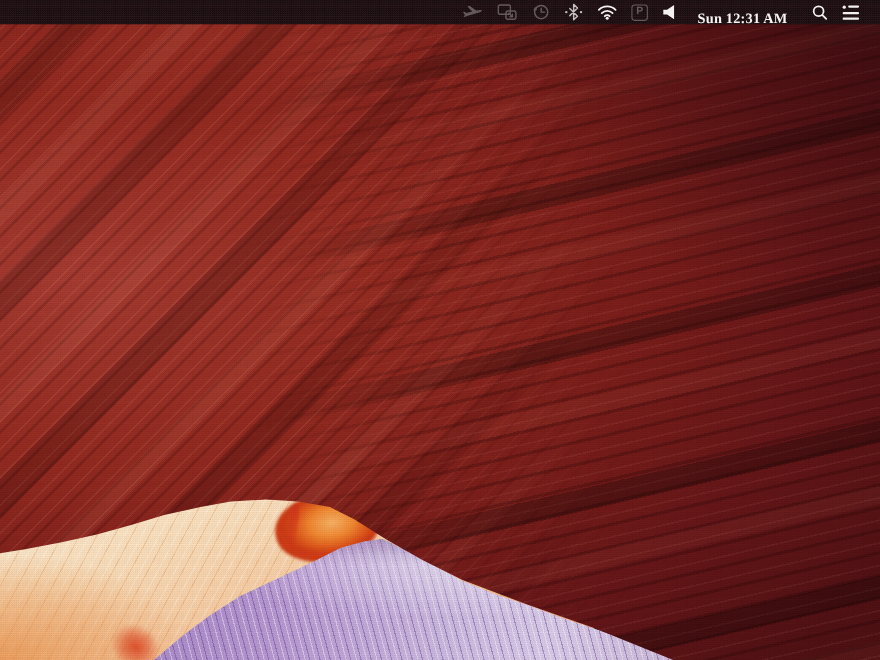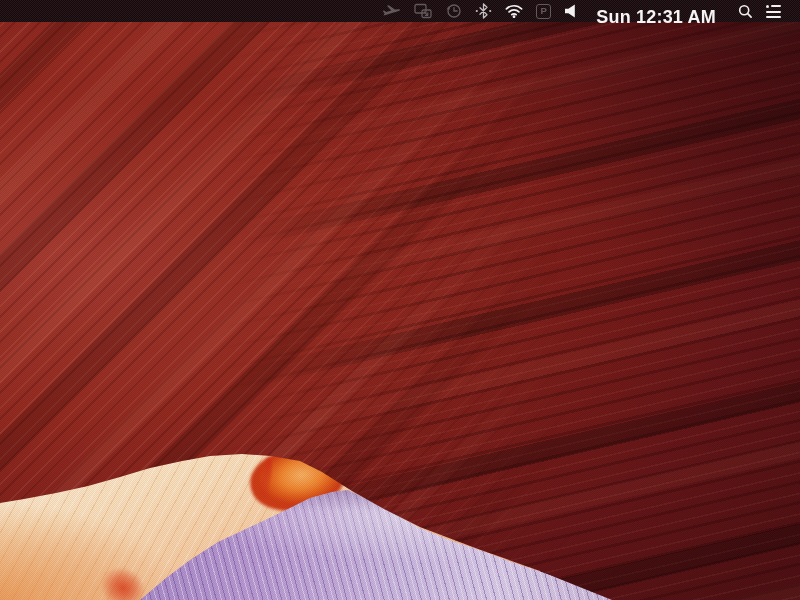--- a/index.html
+++ b/index.html
@@ -120,22 +120,22 @@
     background-image:repeating-conic-gradient(rgba(0,0,0,.55) 0% 25%, rgba(0,0,0,0) 25% 50%);
     background-size:2px 2px;
     display:flex;align-items:center;justify-content:flex-end;
     padding-right:19px;box-sizing:border-box;gap:13px;
     color:#f3f0f1;
   }
   .mb-item{display:flex;align-items:center;justify-content:center;height:22px;}
   .dim{opacity:.32;}
   .semi{opacity:.78;}
   .clock{
-    font-size:18px;font-weight:600;letter-spacing:.2px;color:#f6f4f5;
-    margin:12px 9px 0 7px;white-space:nowrap;
+    font-size:13px;font-weight:600;letter-spacing:.2px;color:#f6f4f5;
+    margin:12px 9px 0 7px;white-space:nowrap;font-family:Liberation Serif, serif;
   }
   .pbox{
     width:13px;height:13px;border:1.5px solid currentColor;border-radius:3px;
     display:flex;align-items:center;justify-content:center;
     font-size:9.5px;font-weight:bold;line-height:1;
   }
   .nc-icon{display:flex;flex-direction:column;gap:3px;}
   .nc-row{display:flex;gap:2px;align-items:center;}
   .nc-dot{width:3px;height:3px;border-radius:50%;background:currentColor;}
   .nc-line{height:2px;background:currentColor;border-radius:1px;}

